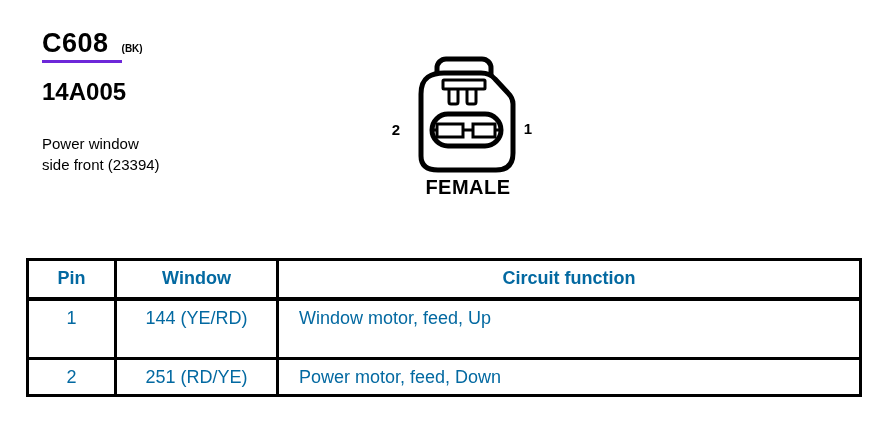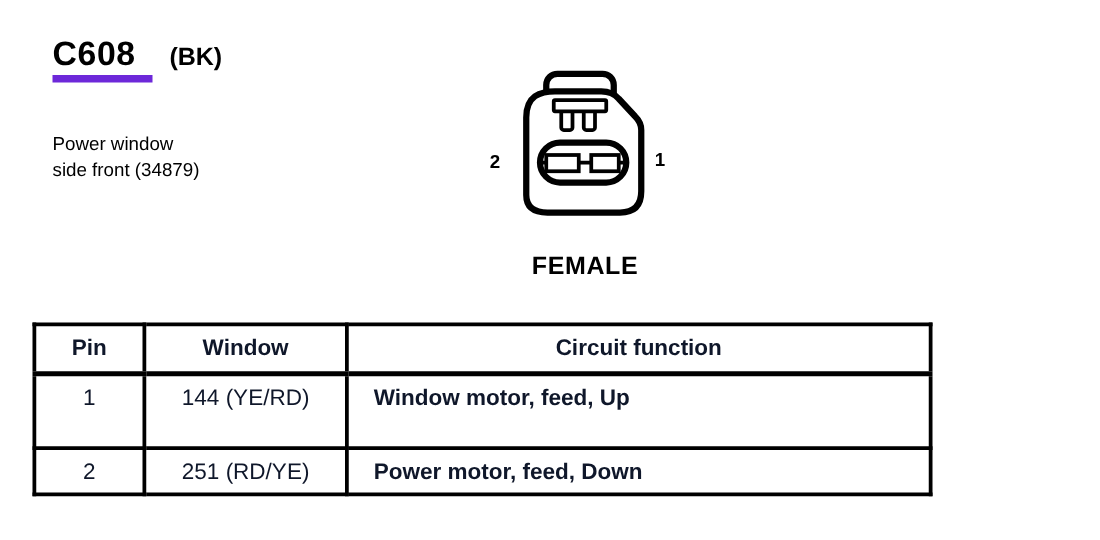--- a/index.html
+++ b/index.html
@@ -9,80 +9,81 @@
     background:#ffffff;color:#000000;
     font-family:"Liberation Sans", sans-serif;
     overflow:hidden;
   }
 
   
   .doc-header{position:absolute;left:42px;top:30px;}
   .cid{
     display:inline-block;
     font-size:27px;font-weight:bold;letter-spacing:.5px;
-    border-bottom:6px solid #6d28d9;
+    border-bottom:3px solid #6d28d9;
     padding:0 13px 3px 0;
     line-height:1;
   }
-  .ccode{font-size:20px;font-weight:bold;margin-left:14px;vertical-align:baseline;}
+  .ccode{font-size:10px;font-weight:bold;vertical-align:baseline;}
   .part{font-size:24px;font-weight:bold;margin-top:17px;line-height:1;}
-  .desc{margin-top:39px;font-size:15px;line-height:21px;}
+  .desc{margin-top:29px;font-size:15px;line-height:21px;}
 
   
   .connector{position:absolute;left:388px;top:52px;width:160px;height:160px;}
   .connector svg{position:absolute;left:0;top:0;}
   .pinlabel{
     position:absolute;width:16px;text-align:center;
     font-size:15px;font-weight:bold;line-height:16px;
   }
   .pl-left{left:0px;top:70px;}
   .pl-right{left:132px;top:69px;}
   .gender{
-    position:absolute;left:0;top:150px;width:160px;
+    position:absolute;left:0;top:124px;width:160px;
     text-align:center;font-size:20px;font-weight:bold;letter-spacing:.5px;
   }
 
   
   .pin-table{
-    position:absolute;left:26px;top:258px;width:720px;
+    position:absolute;left:26px;top:258px;width:836px;
     border-collapse:collapse;table-layout:fixed;
-    color:#0f172a;
+    color:#0369a1;
   }
   .pin-table th,.pin-table td{
     border:3px solid #000;
     box-sizing:border-box;
     font-family:"Liberation Sans", sans-serif;
   }
   .pin-table th{
     font-size:18px;font-weight:bold;
     height:39px;text-align:center;vertical-align:middle;
     border-bottom-width:4px;
   }
   .pin-table td{
     font-size:18px;vertical-align:top;padding-top:7px;
   }
   .col-pin{width:88px;}
   .col-circuit{width:162px;}
   .row-1 td{height:60px;}
   .row-2 td{height:37px;}
   .pin-cell,.circuit-cell{text-align:center;}
-  .function-cell{padding-left:20px;font-weight:bold;}
+  .function-cell{padding-left:20px;}
 </style>
 </head>
 <body>
 
 <div class="page">
 
   <div class="doc-header">
     <div>
       <span class="cid">C608</span><span class="ccode">(BK)</span>
     </div>
+    <div class="part">14A005</div>
     <div class="desc">
       <div>Power window</div>
-      <div>side front (34879)</div>
+      <div>side front (23394)</div>
     </div>
   </div>
 
   <div class="connector">
     <svg width="160" height="128" viewBox="0 0 160 128">
 
       <rect x="49" y="7" width="54" height="34" rx="9" fill="#ffffff" stroke="#000000" stroke-width="5"></rect>
 
       <path d="M 33 104 L 33 42 Q 33 30 40 25 Q 46 21 56 21 L 93 21 Q 102 21 107 27 L 120 41 Q 125 46 125 52 L 125 101 Q 125 118 108 118 L 50 118 Q 33 118 33 104 Z" fill="#ffffff" stroke="#000000" stroke-width="5" stroke-linejoin="round"></path>
 

